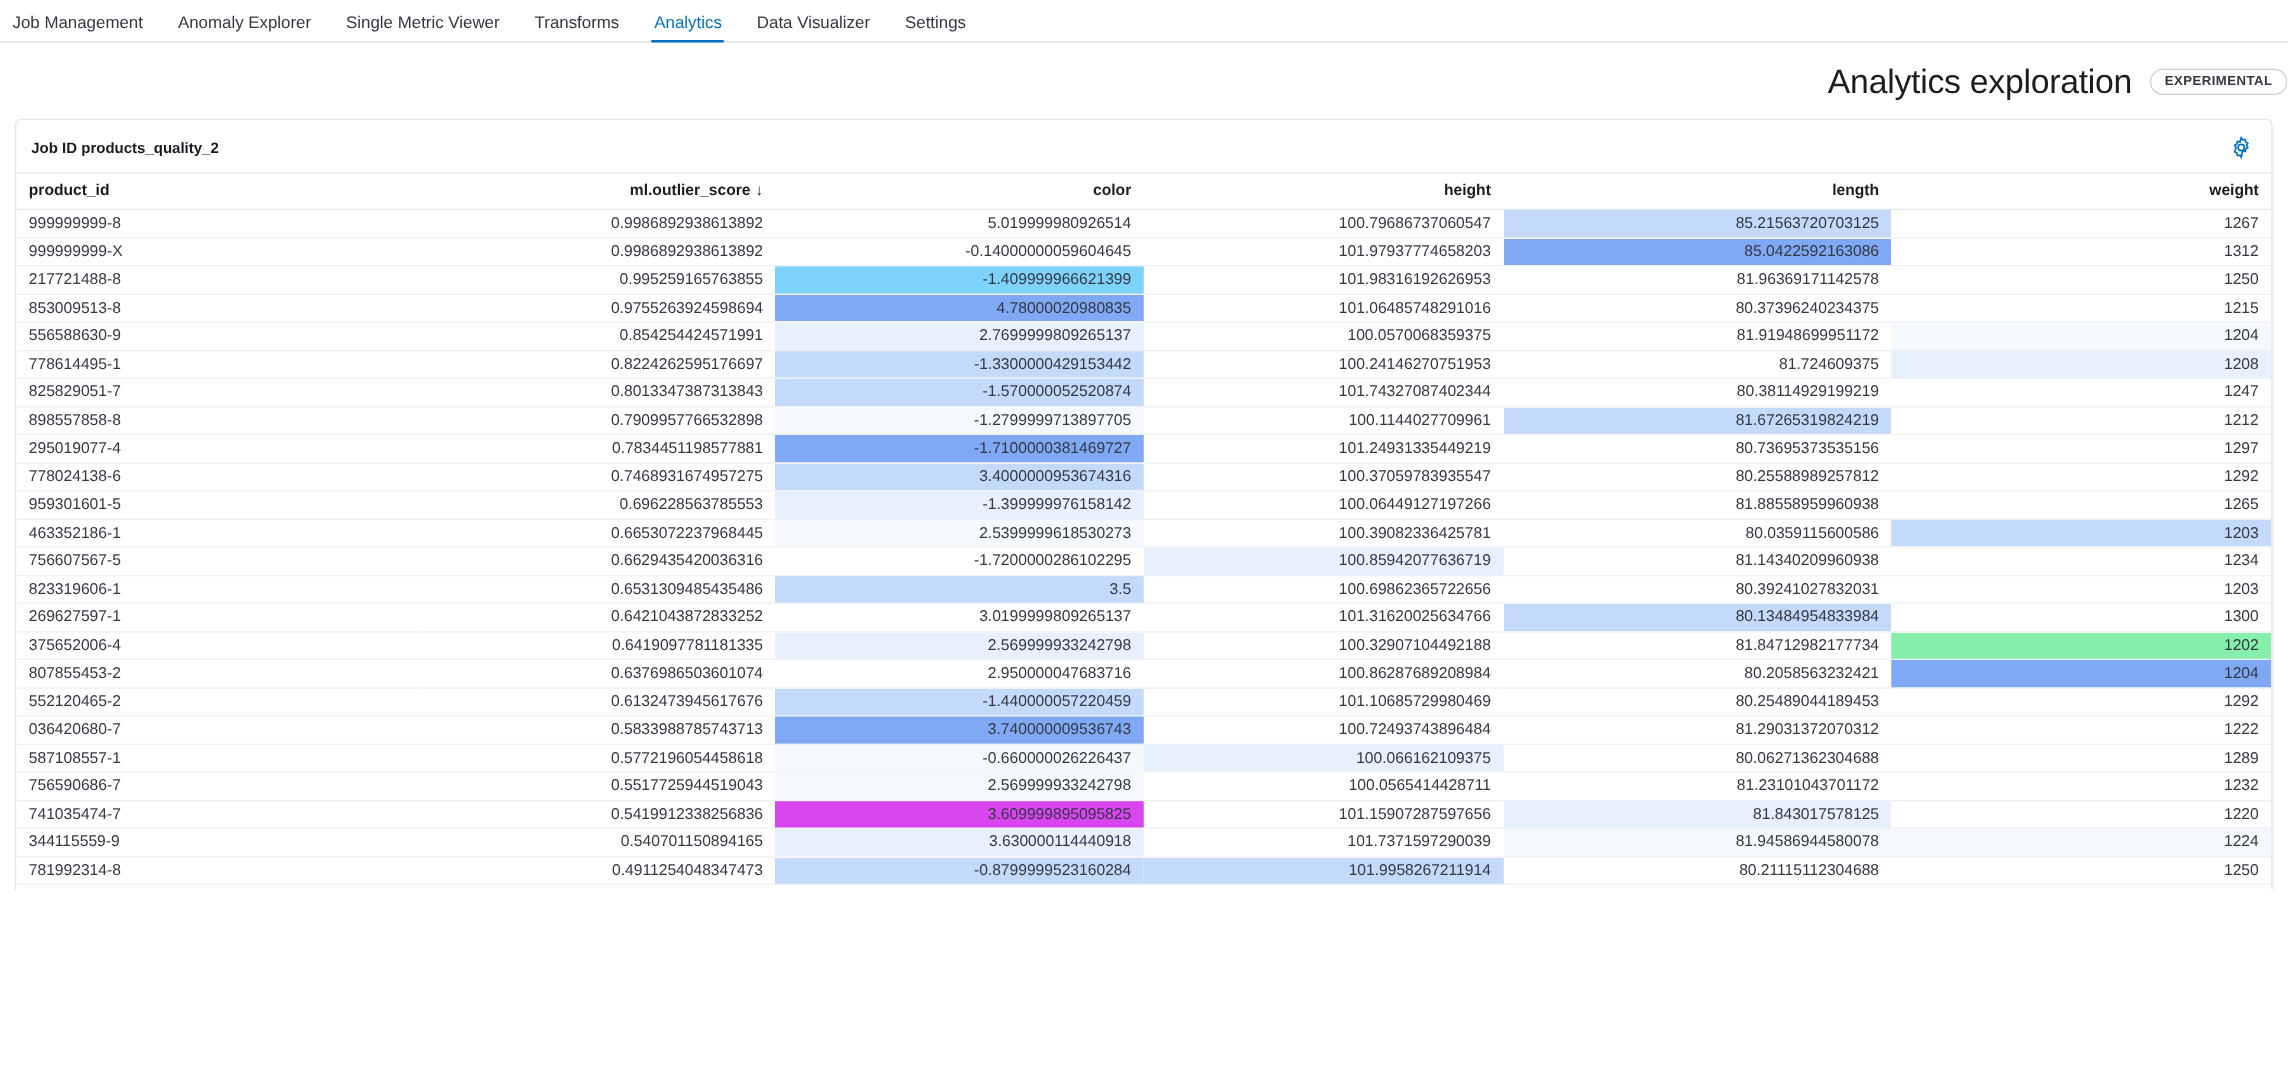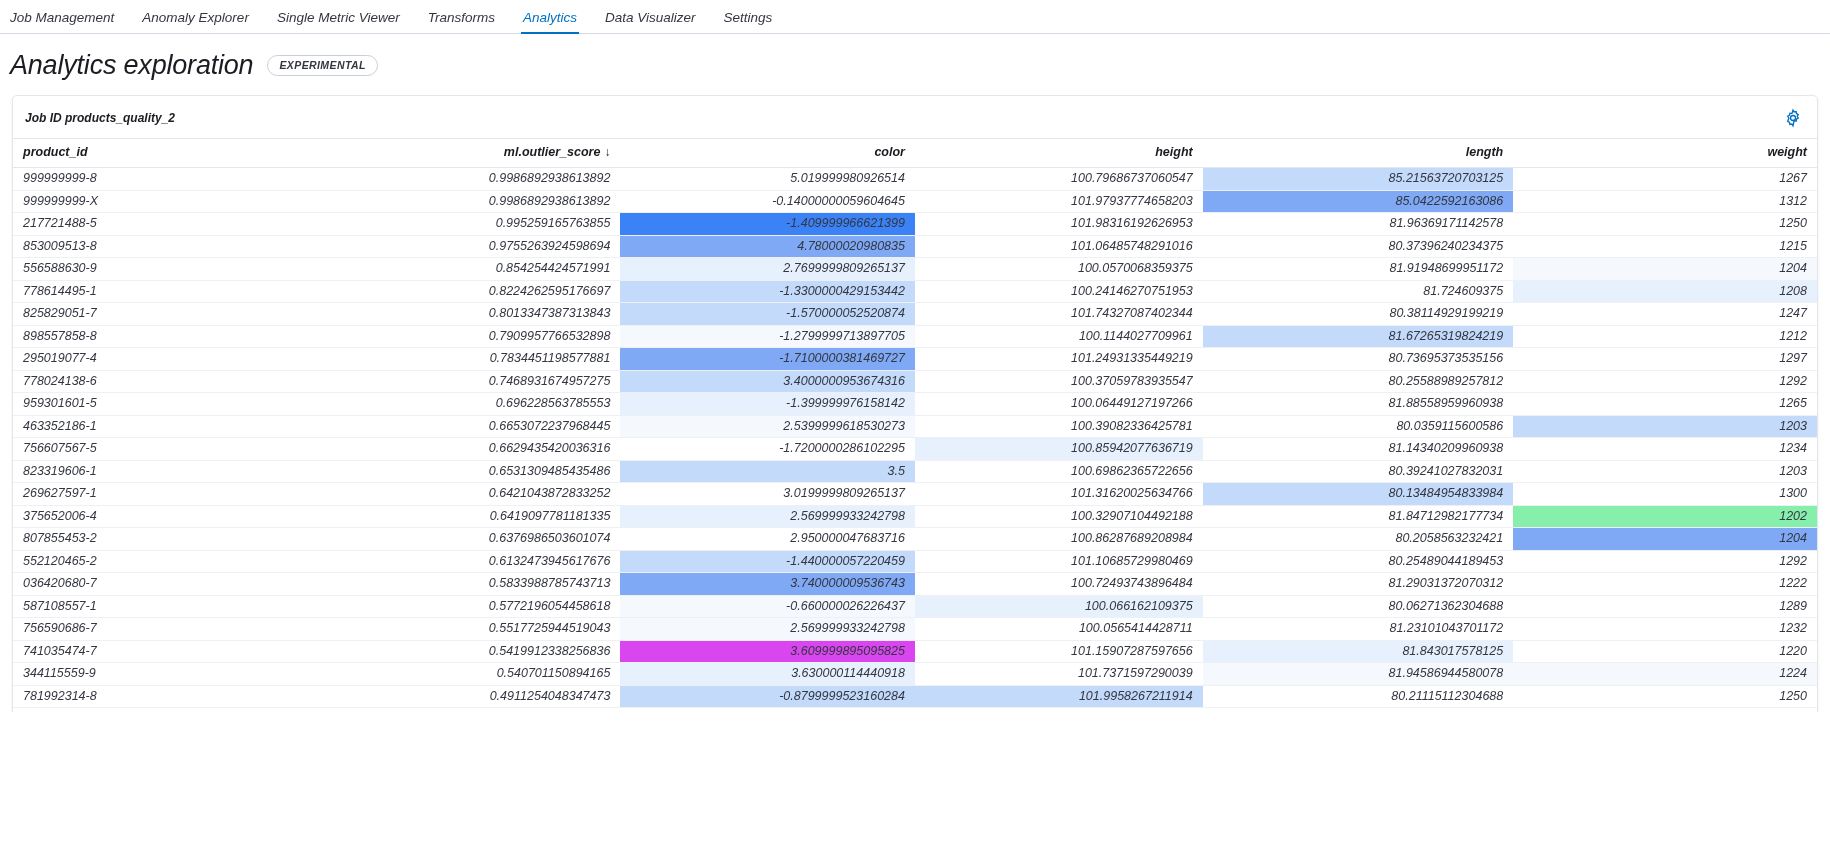--- a/index.html
+++ b/index.html
@@ -3,21 +3,21 @@
 <meta charset="utf-8">
 <style>
   * { box-sizing: border-box; }
   html, body {
     margin: 0; padding: 0;
     width: 1830px; height: 856px;
     background: #ffffff;
     font-family: "Liberation Sans", sans-serif;
     -webkit-font-smoothing: antialiased;
   }
-  .app { width: 1830px; height: 712px; position: relative; background:#fff; overflow: hidden; font-style: italic; }
+  .app { width: 1830px; height: 712px; position: relative; background:#fff; overflow: hidden; }
 
   
   .topnav {
     height: 34px;
     border-bottom: 1px solid #d3dae6;
     display: flex;
     align-items: flex-end;
     padding: 0 0 0 0;
     background: #fff;
   }
@@ -37,20 +37,21 @@
     position: absolute;
     left: 12px; right: 12px; bottom: -1px;
     height: 2px; background: #0071c2;
   }
 
   
   .pagehead {
     display: flex; align-items: center;
     padding: 16px 0 14px 10px;
     gap: 14px;
+    justify-content: flex-end;
   }
   .pagetitle {
     font-size: 27px;
     color: #1a1c21;
     font-weight: 400;
     letter-spacing: -0.2px;
   }
   .badge {
     border: 1px solid #c9cfd8;
     border-radius: 11px;
@@ -192,23 +193,23 @@
           </tr>
           <tr>
             <td class="c-id">999999999-X</td>
             <td>0.9986892938613892</td>
             <td>-0.14000000059604645</td>
             <td>101.97937774658203</td>
             <td style="background: rgb(127, 169, 245);">85.0422592163086</td>
             <td>1312</td>
           </tr>
           <tr>
-            <td class="c-id">217721488-5</td>
+            <td class="c-id">217721488-8</td>
             <td>0.995259165763855</td>
-            <td style="background: #3b82f6;">-1.409999966621399</td>
+            <td style="background: #7dd3fc;">-1.409999966621399</td>
             <td>101.98316192626953</td>
             <td>81.96369171142578</td>
             <td>1250</td>
           </tr>
           <tr>
             <td class="c-id">853009513-8</td>
             <td>0.9755263924598694</td>
             <td style="background: rgb(127, 169, 245);">4.78000020980835</td>
             <td>101.06485748291016</td>
             <td>80.37396240234375</td>

